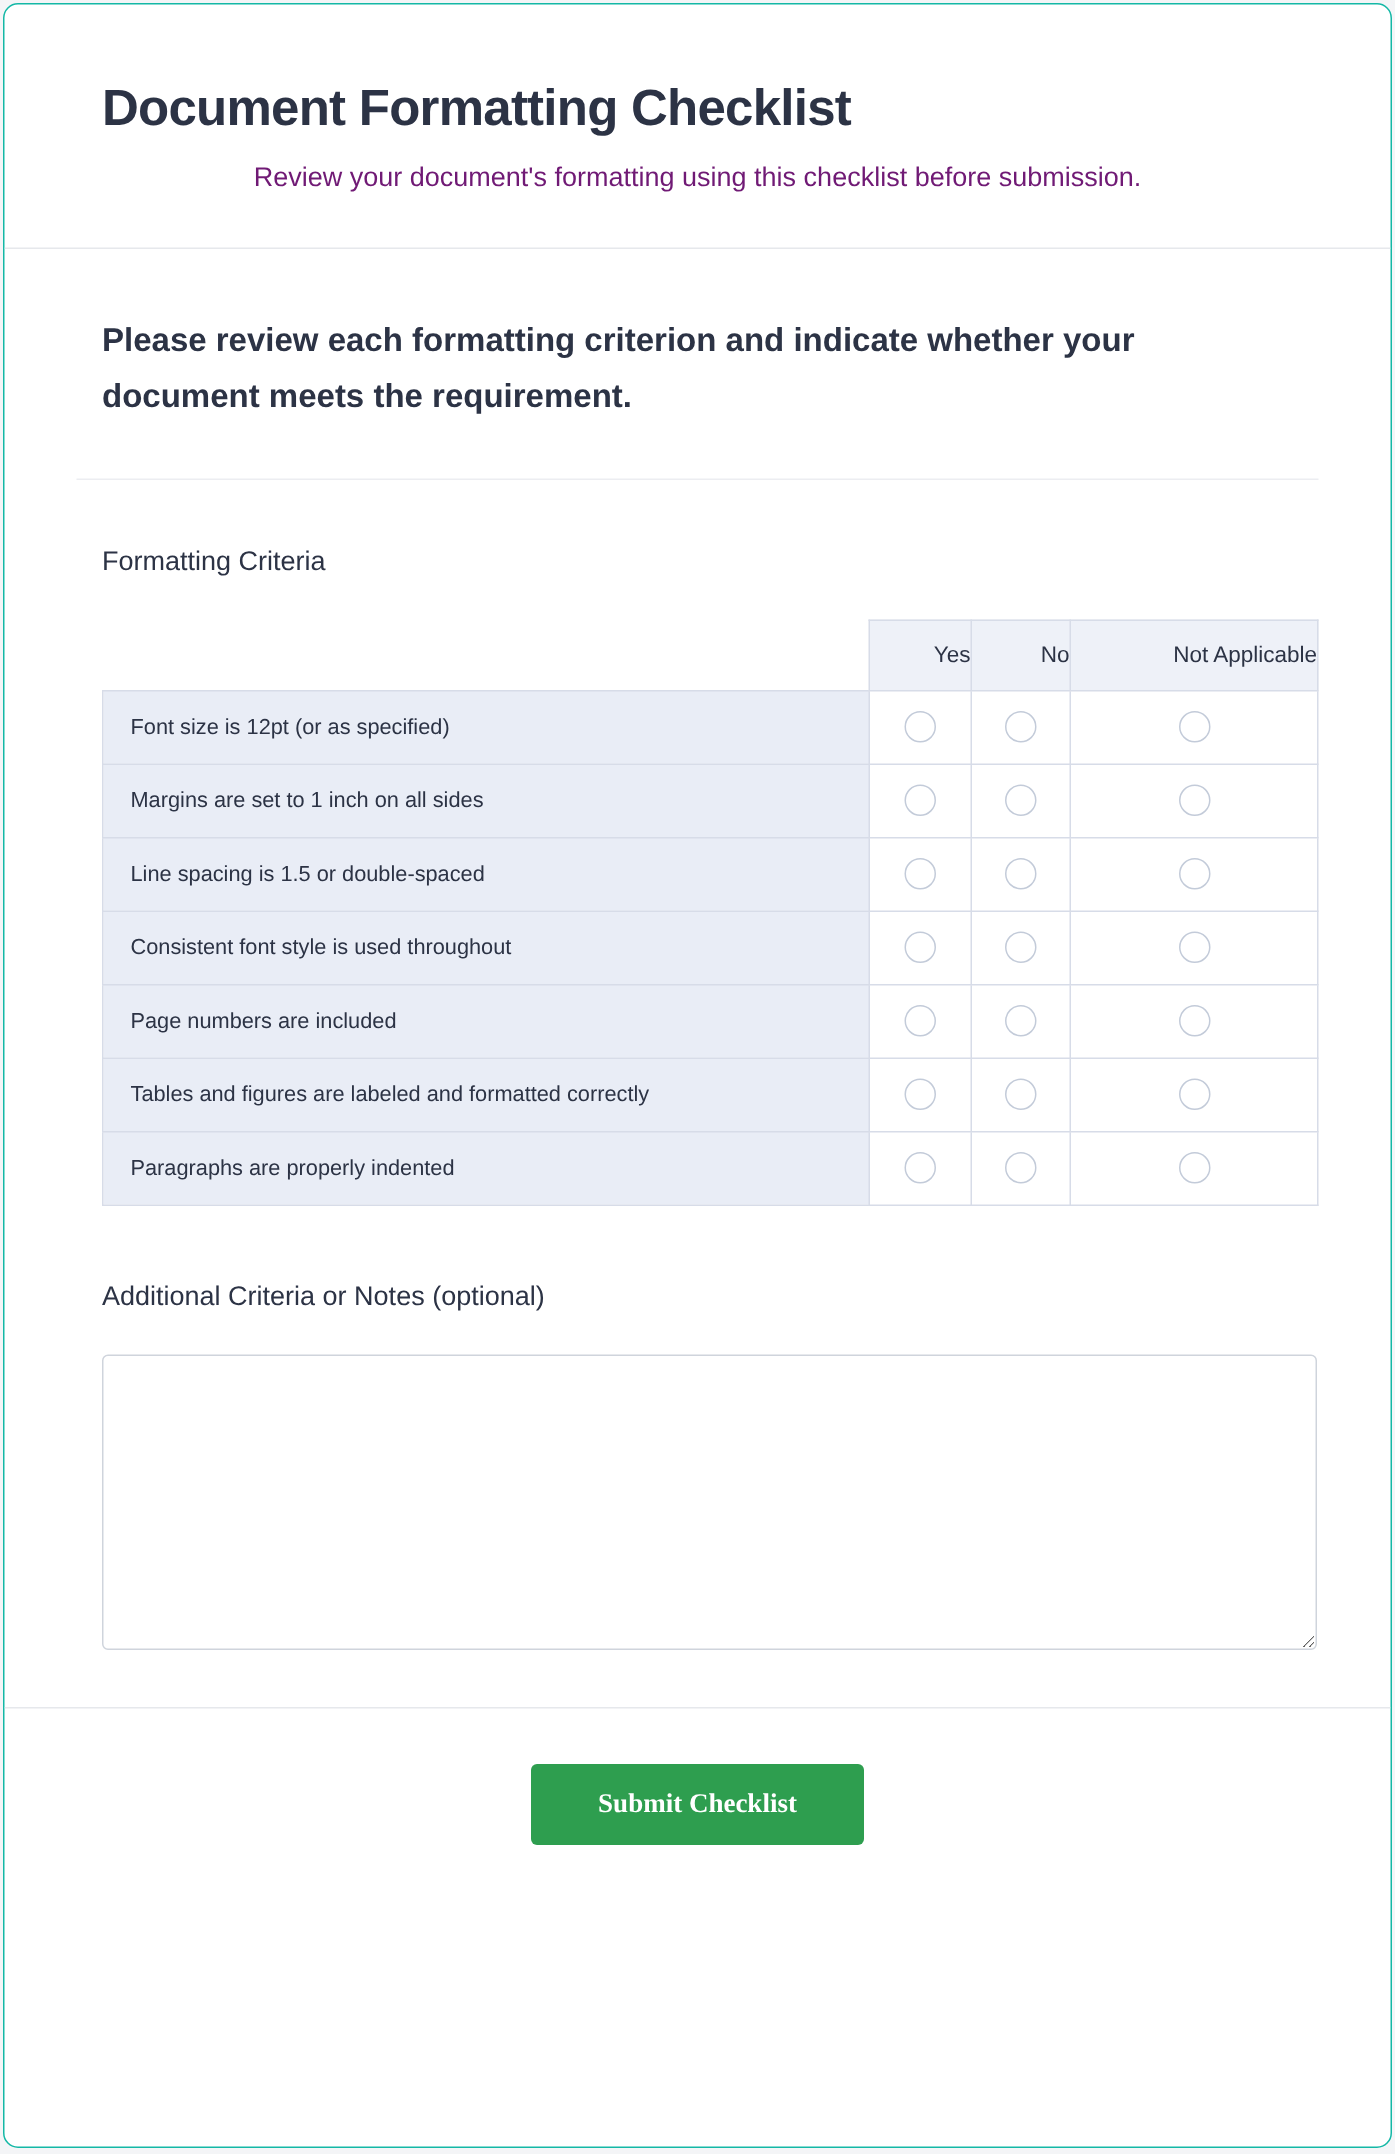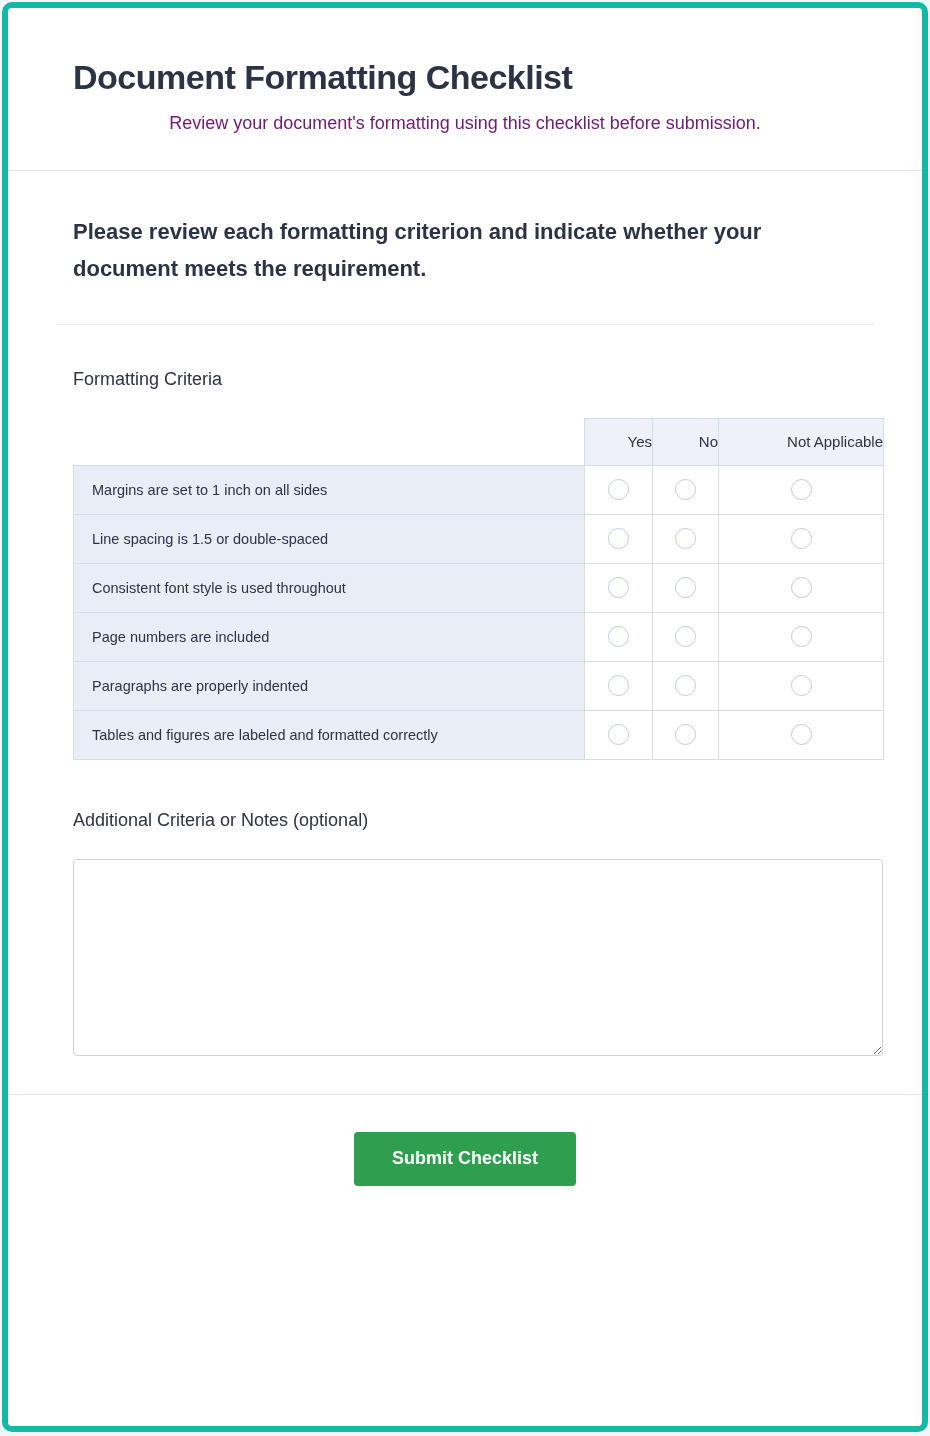--- a/index.html
+++ b/index.html
@@ -4,21 +4,21 @@
 <style>
   * { box-sizing: border-box; margin: 0; padding: 0; }
   html, body { background: #f4f5f7; }
   body {
     font-family: "Liberation Sans", "DejaVu Sans", sans-serif;
     color: #2c3345;
     width: 930px;
   }
   .card {
     background: #ffffff;
-    border: 6px solid #14b8a6;
+    border: 1px solid #14b8a6;
     border-radius: 10px;
     margin: 2px;
     width: 926px;
     min-height: 1430px;
     overflow: hidden;
   }
   .form-header { padding: 50px 65px 36px 65px; }
   .form-title {
     font-size: 34px;
     font-weight: 700;
@@ -102,21 +102,21 @@
 
   .footer-divider { margin-top: 38px; }
   .form-footer { padding: 37px 0 50px 0; text-align: center; }
   .submit-button {
     background: #2e9e4f;
     color: #ffffff;
     border: none;
     border-radius: 4px;
     min-width: 222px;
     height: 54px;
-    font-family: Liberation Sans, sans-serif;
+    font-family: Liberation Serif, serif;
     font-size: 18px;
     font-weight: 700;
     cursor: pointer;
     padding: 0 36px;
   }
 </style>
 </head>
 <body>
 
 <div class="card">
@@ -146,20 +146,26 @@
       <thead>
         <tr>
           <th class="corner"></th>
           <th>Yes</th>
           <th>No</th>
           <th>Not Applicable</th>
         </tr>
       </thead>
       <tbody>
           <tr>
+            <td class="row-label">Font size is 12pt (or as specified)</td>
+            <td class="radio-cell"><input type="radio" name="criterion-0" style=""></td>
+            <td class="radio-cell"><input type="radio" name="criterion-0" style=""></td>
+            <td class="radio-cell"><input type="radio" name="criterion-0" style=""></td>
+          </tr>
+          <tr>
             <td class="row-label">Margins are set to 1 inch on all sides</td>
             <td class="radio-cell"><input type="radio" name="criterion-1" style=""></td>
             <td class="radio-cell"><input type="radio" name="criterion-1" style=""></td>
             <td class="radio-cell"><input type="radio" name="criterion-1" style=""></td>
           </tr>
           <tr>
             <td class="row-label">Line spacing is 1.5 or double-spaced</td>
             <td class="radio-cell"><input type="radio" name="criterion-2" style=""></td>
             <td class="radio-cell"><input type="radio" name="criterion-2" style=""></td>
             <td class="radio-cell"><input type="radio" name="criterion-2" style=""></td>
@@ -170,31 +176,31 @@
             <td class="radio-cell"><input type="radio" name="criterion-3" style=""></td>
             <td class="radio-cell"><input type="radio" name="criterion-3" style=""></td>
           </tr>
           <tr>
             <td class="row-label">Page numbers are included</td>
             <td class="radio-cell"><input type="radio" name="criterion-4" style=""></td>
             <td class="radio-cell"><input type="radio" name="criterion-4" style=""></td>
             <td class="radio-cell"><input type="radio" name="criterion-4" style=""></td>
           </tr>
           <tr>
+            <td class="row-label">Tables and figures are labeled and formatted correctly</td>
+            <td class="radio-cell"><input type="radio" name="criterion-7" style=""></td>
+            <td class="radio-cell"><input type="radio" name="criterion-7" style=""></td>
+            <td class="radio-cell"><input type="radio" name="criterion-7" style=""></td>
+          </tr>
+          <tr>
             <td class="row-label">Paragraphs are properly indented</td>
             <td class="radio-cell"><input type="radio" name="criterion-6" style=""></td>
             <td class="radio-cell"><input type="radio" name="criterion-6" style=""></td>
             <td class="radio-cell"><input type="radio" name="criterion-6" style=""></td>
           </tr>
-          <tr>
-            <td class="row-label">Tables and figures are labeled and formatted correctly</td>
-            <td class="radio-cell"><input type="radio" name="criterion-7" style=""></td>
-            <td class="radio-cell"><input type="radio" name="criterion-7" style=""></td>
-            <td class="radio-cell"><input type="radio" name="criterion-7" style=""></td>
-          </tr>
         </tbody>
     </table>
   </div>
 
   <div class="comments-section">
     <div class="section-label">Additional Criteria or Notes (optional)</div>
     <textarea class="comments-textarea" style=""></textarea>
   </div>
 
   <hr class="divider-full footer-divider">

